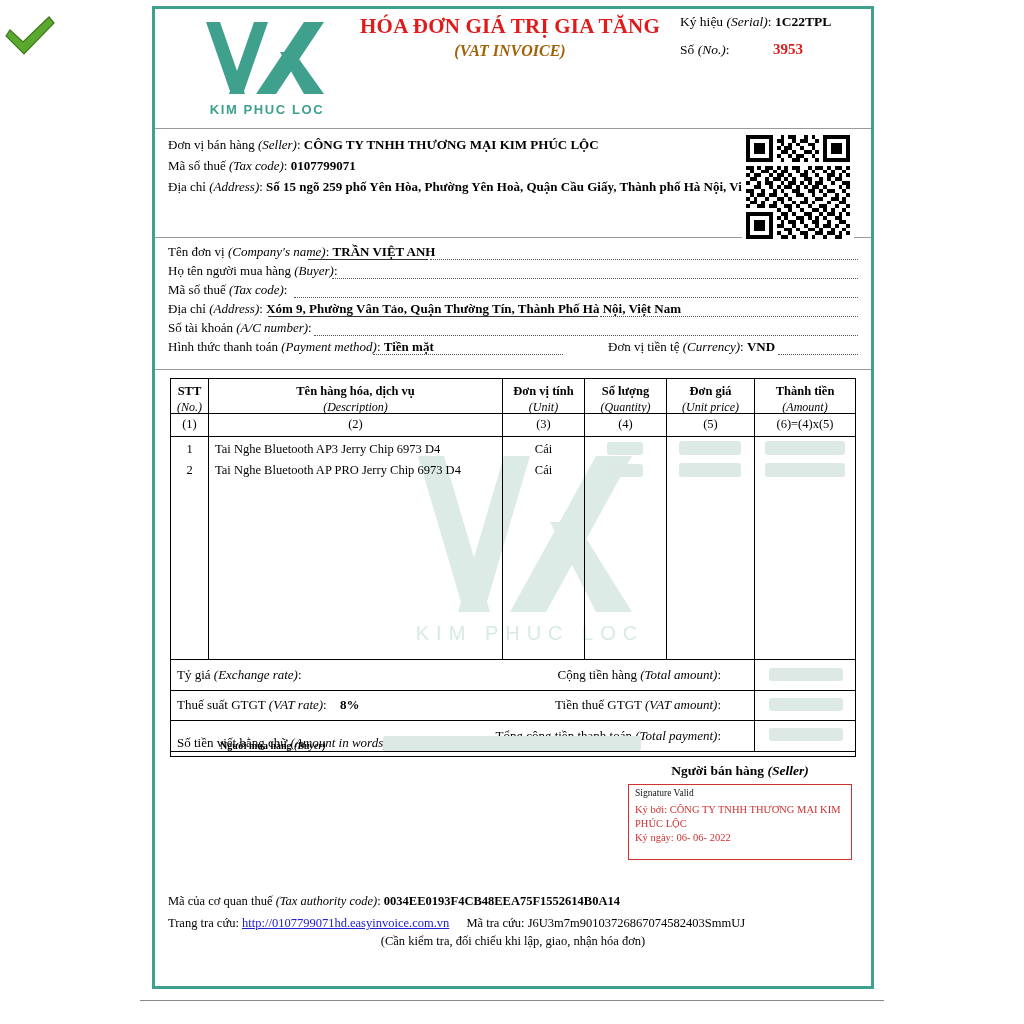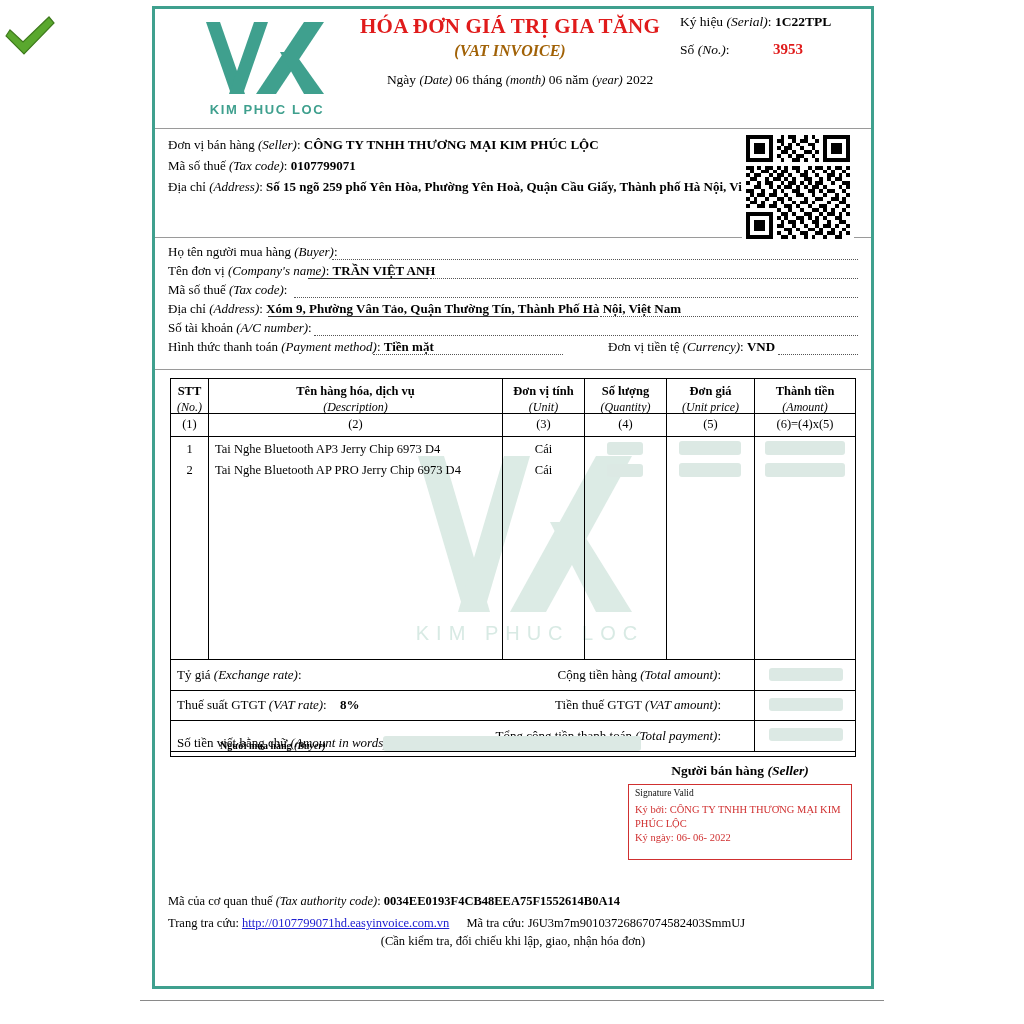--- a/index.html
+++ b/index.html
@@ -440,31 +440,20 @@
         <polygon points="108,2 128,2 80,74 60,74"></polygon>
         <polygon points="84,32 98,32 128,74 108,74"></polygon>
       </g>
     </svg>
     <div class="logo-text">KIM PHUC LOC</div>
   </div>
 
   <div class="title-main">HÓA ĐƠN GIÁ TRỊ GIA TĂNG</div>
   <div class="title-sub">(VAT INVOICE)</div>
 
-  <div class="date-line">
-    <span>Ngày</span>
-    <i>(Date)</i>
-    <span>06</span>
-    <span>tháng</span>
-    <i>(month)</i>
-    <span>06</span>
-    <span>năm</span>
-    <i>(year)</i>
-    <span>2022</span>
-  </div>
 
   <div class="serial-line">
     <span>Ký hiệu</span>
     <i>(Serial)</i>:
     <b>1C22TPL</b>
   </div>
   <div class="no-line">
     <span>Số</span>
     <i>(No.)</i>:
     <span class="no-val">3953</span>
@@ -696,30 +685,30 @@
         <rect x="21" y="27" width="1" height="1"></rect>
           <rect x="24" y="27" width="2" height="1"></rect>
       </g>
     </svg>
   </div>
 
   <div class="sec-rule"></div>
 
   <div class="buyer">
     <div class="brow">
-      <span class="blabel">Họ tên người mua hàng</span>
-      <i>(Buyer)</i>:
-      <span class="dots" style="left:164px; right:0;"></span>
-    </div>
-    <div class="brow">
       <span class="blabel">Tên đơn vị</span>
       <i>(Company's name)</i>:
       <b>TRẦN VIỆT ANH</b>
       <span class="solidline" style="left:140px; width:120px;"></span>
       <span class="dots" style="left:262px; right:0;"></span>
+    </div>
+    <div class="brow">
+      <span class="blabel">Họ tên người mua hàng</span>
+      <i>(Buyer)</i>:
+      <span class="dots" style="left:164px; right:0;"></span>
     </div>
     <div class="brow">
       <span class="blabel">Mã số thuế</span>
       <i>(Tax code)</i>:
       <span class="dots" style="left:126px; right:0;"></span>
     </div>
     <div class="brow">
       <span class="blabel">Địa chỉ</span>
       <i>(Address)</i>:
       <b>Xóm 9, Phường Vân Tảo, Quận Thường Tín, Thành Phố Hà Nội, Việt Nam</b>

